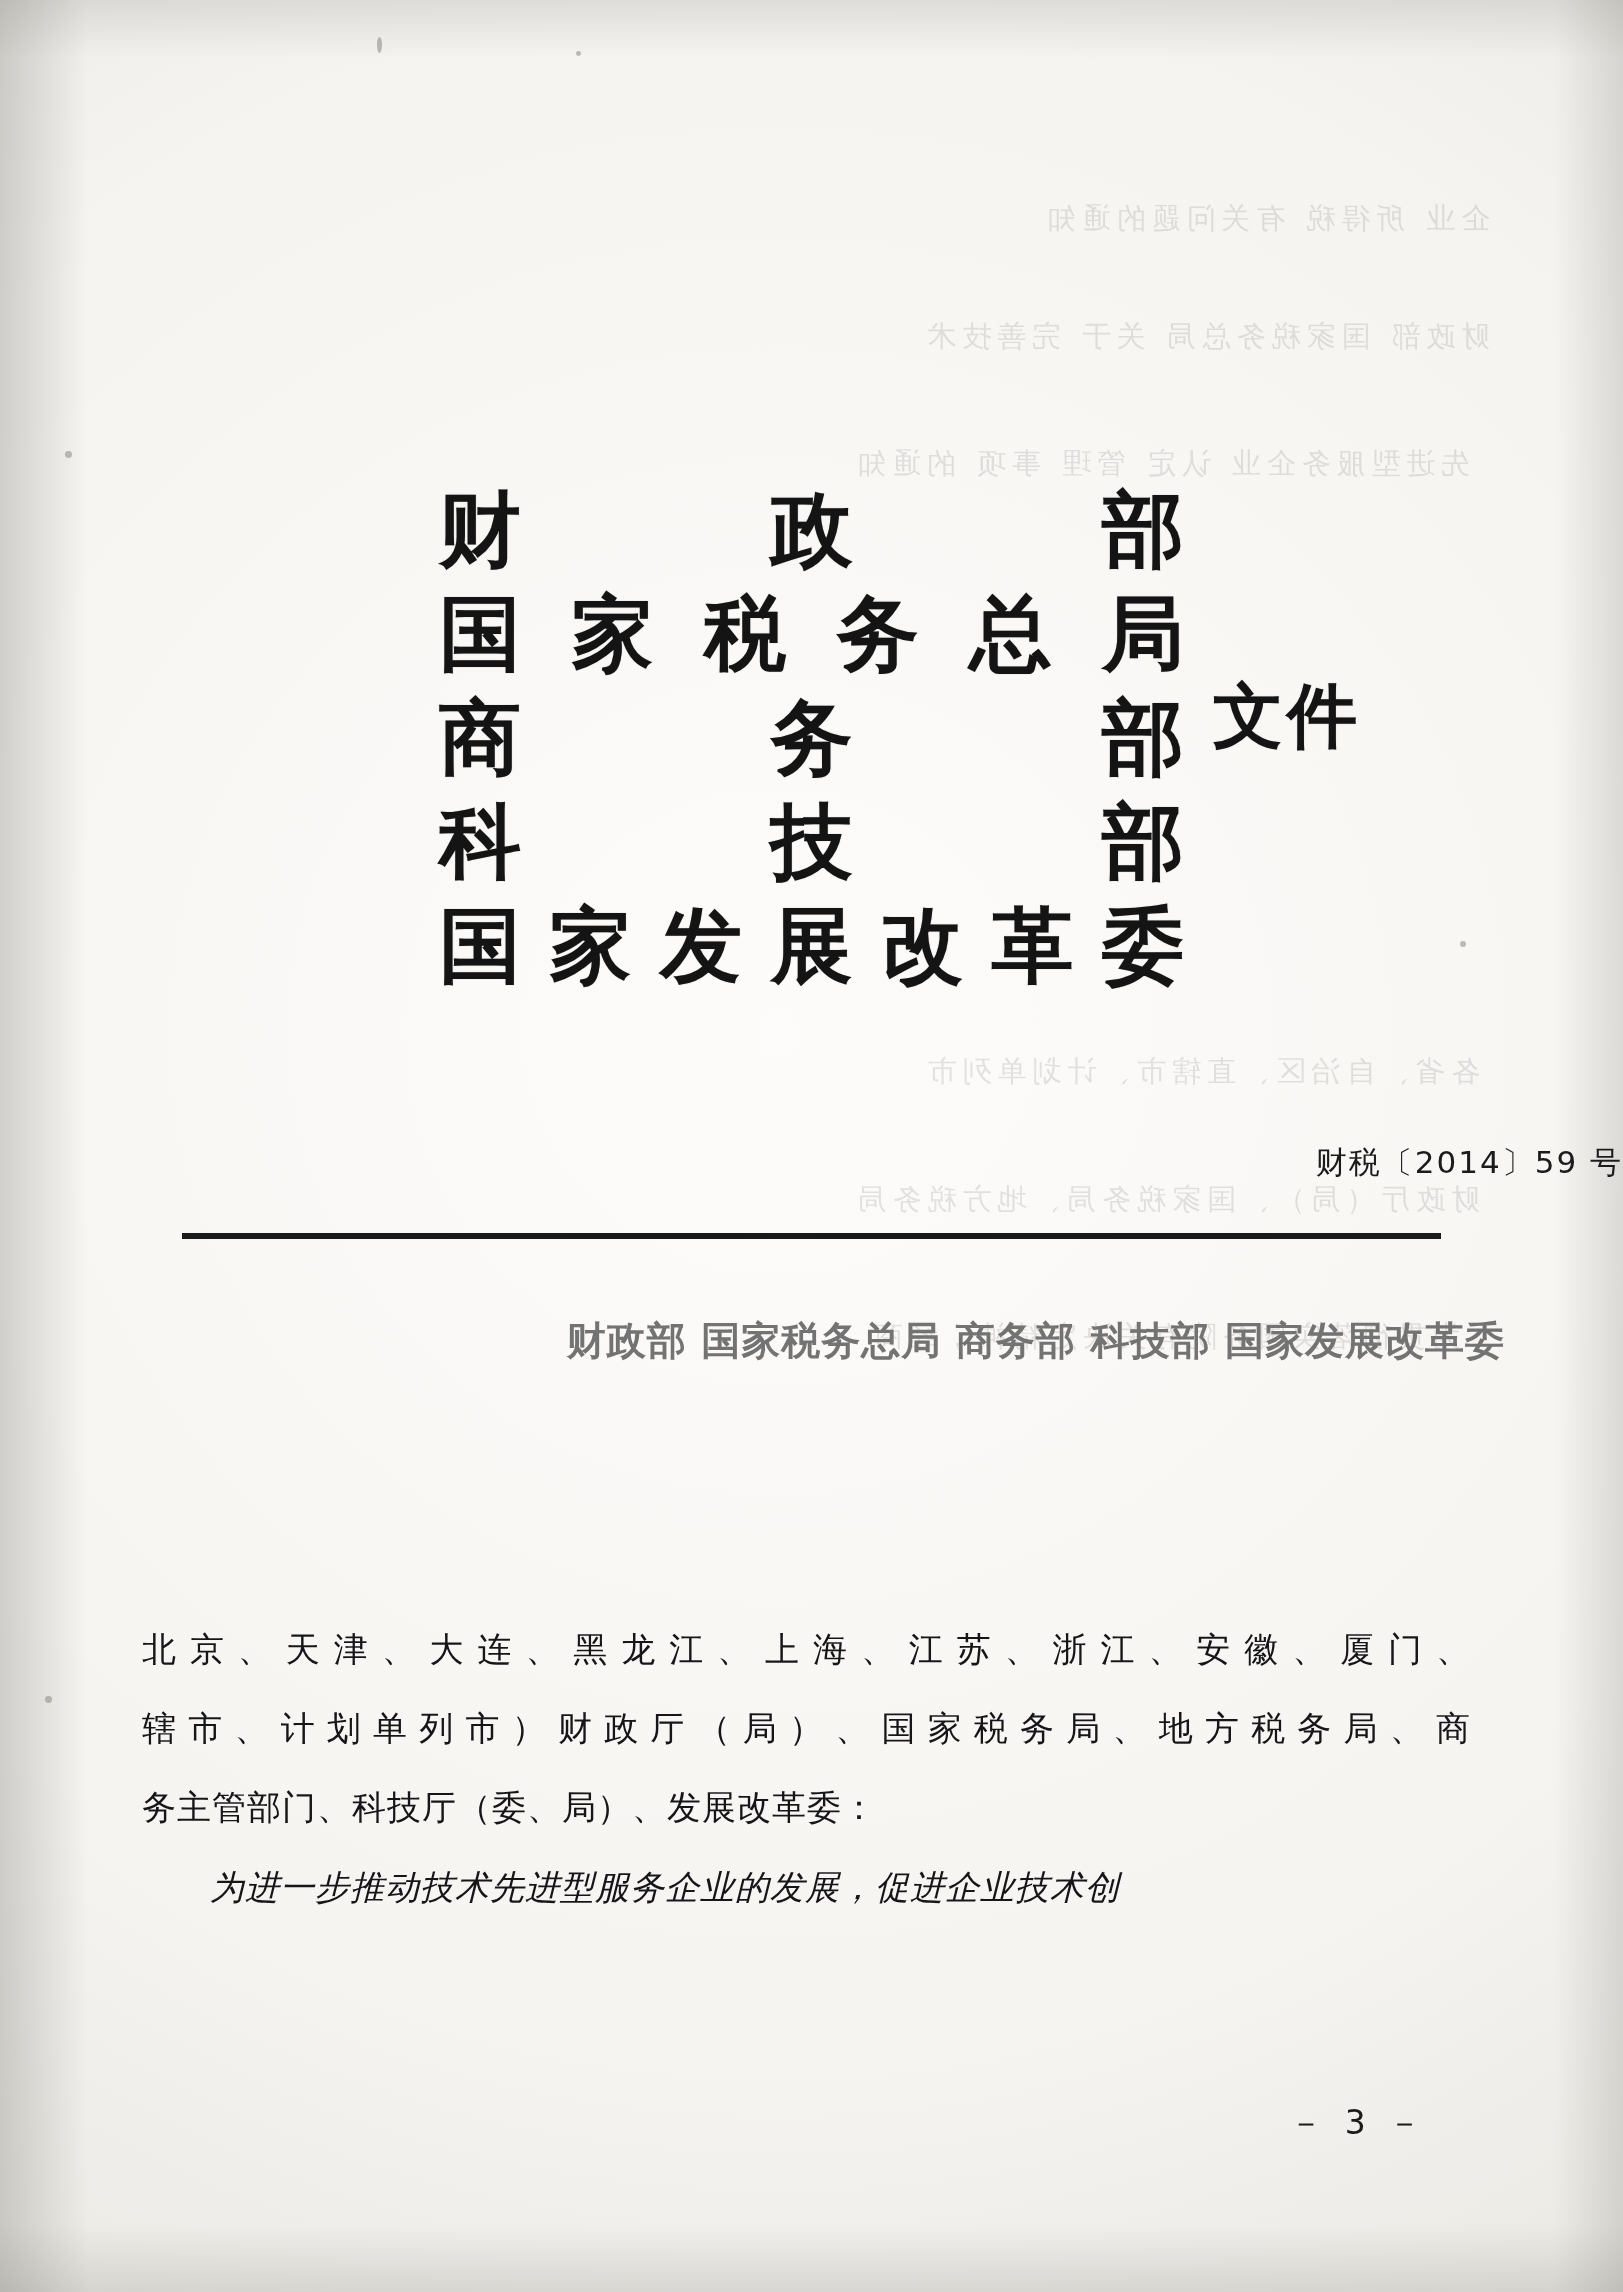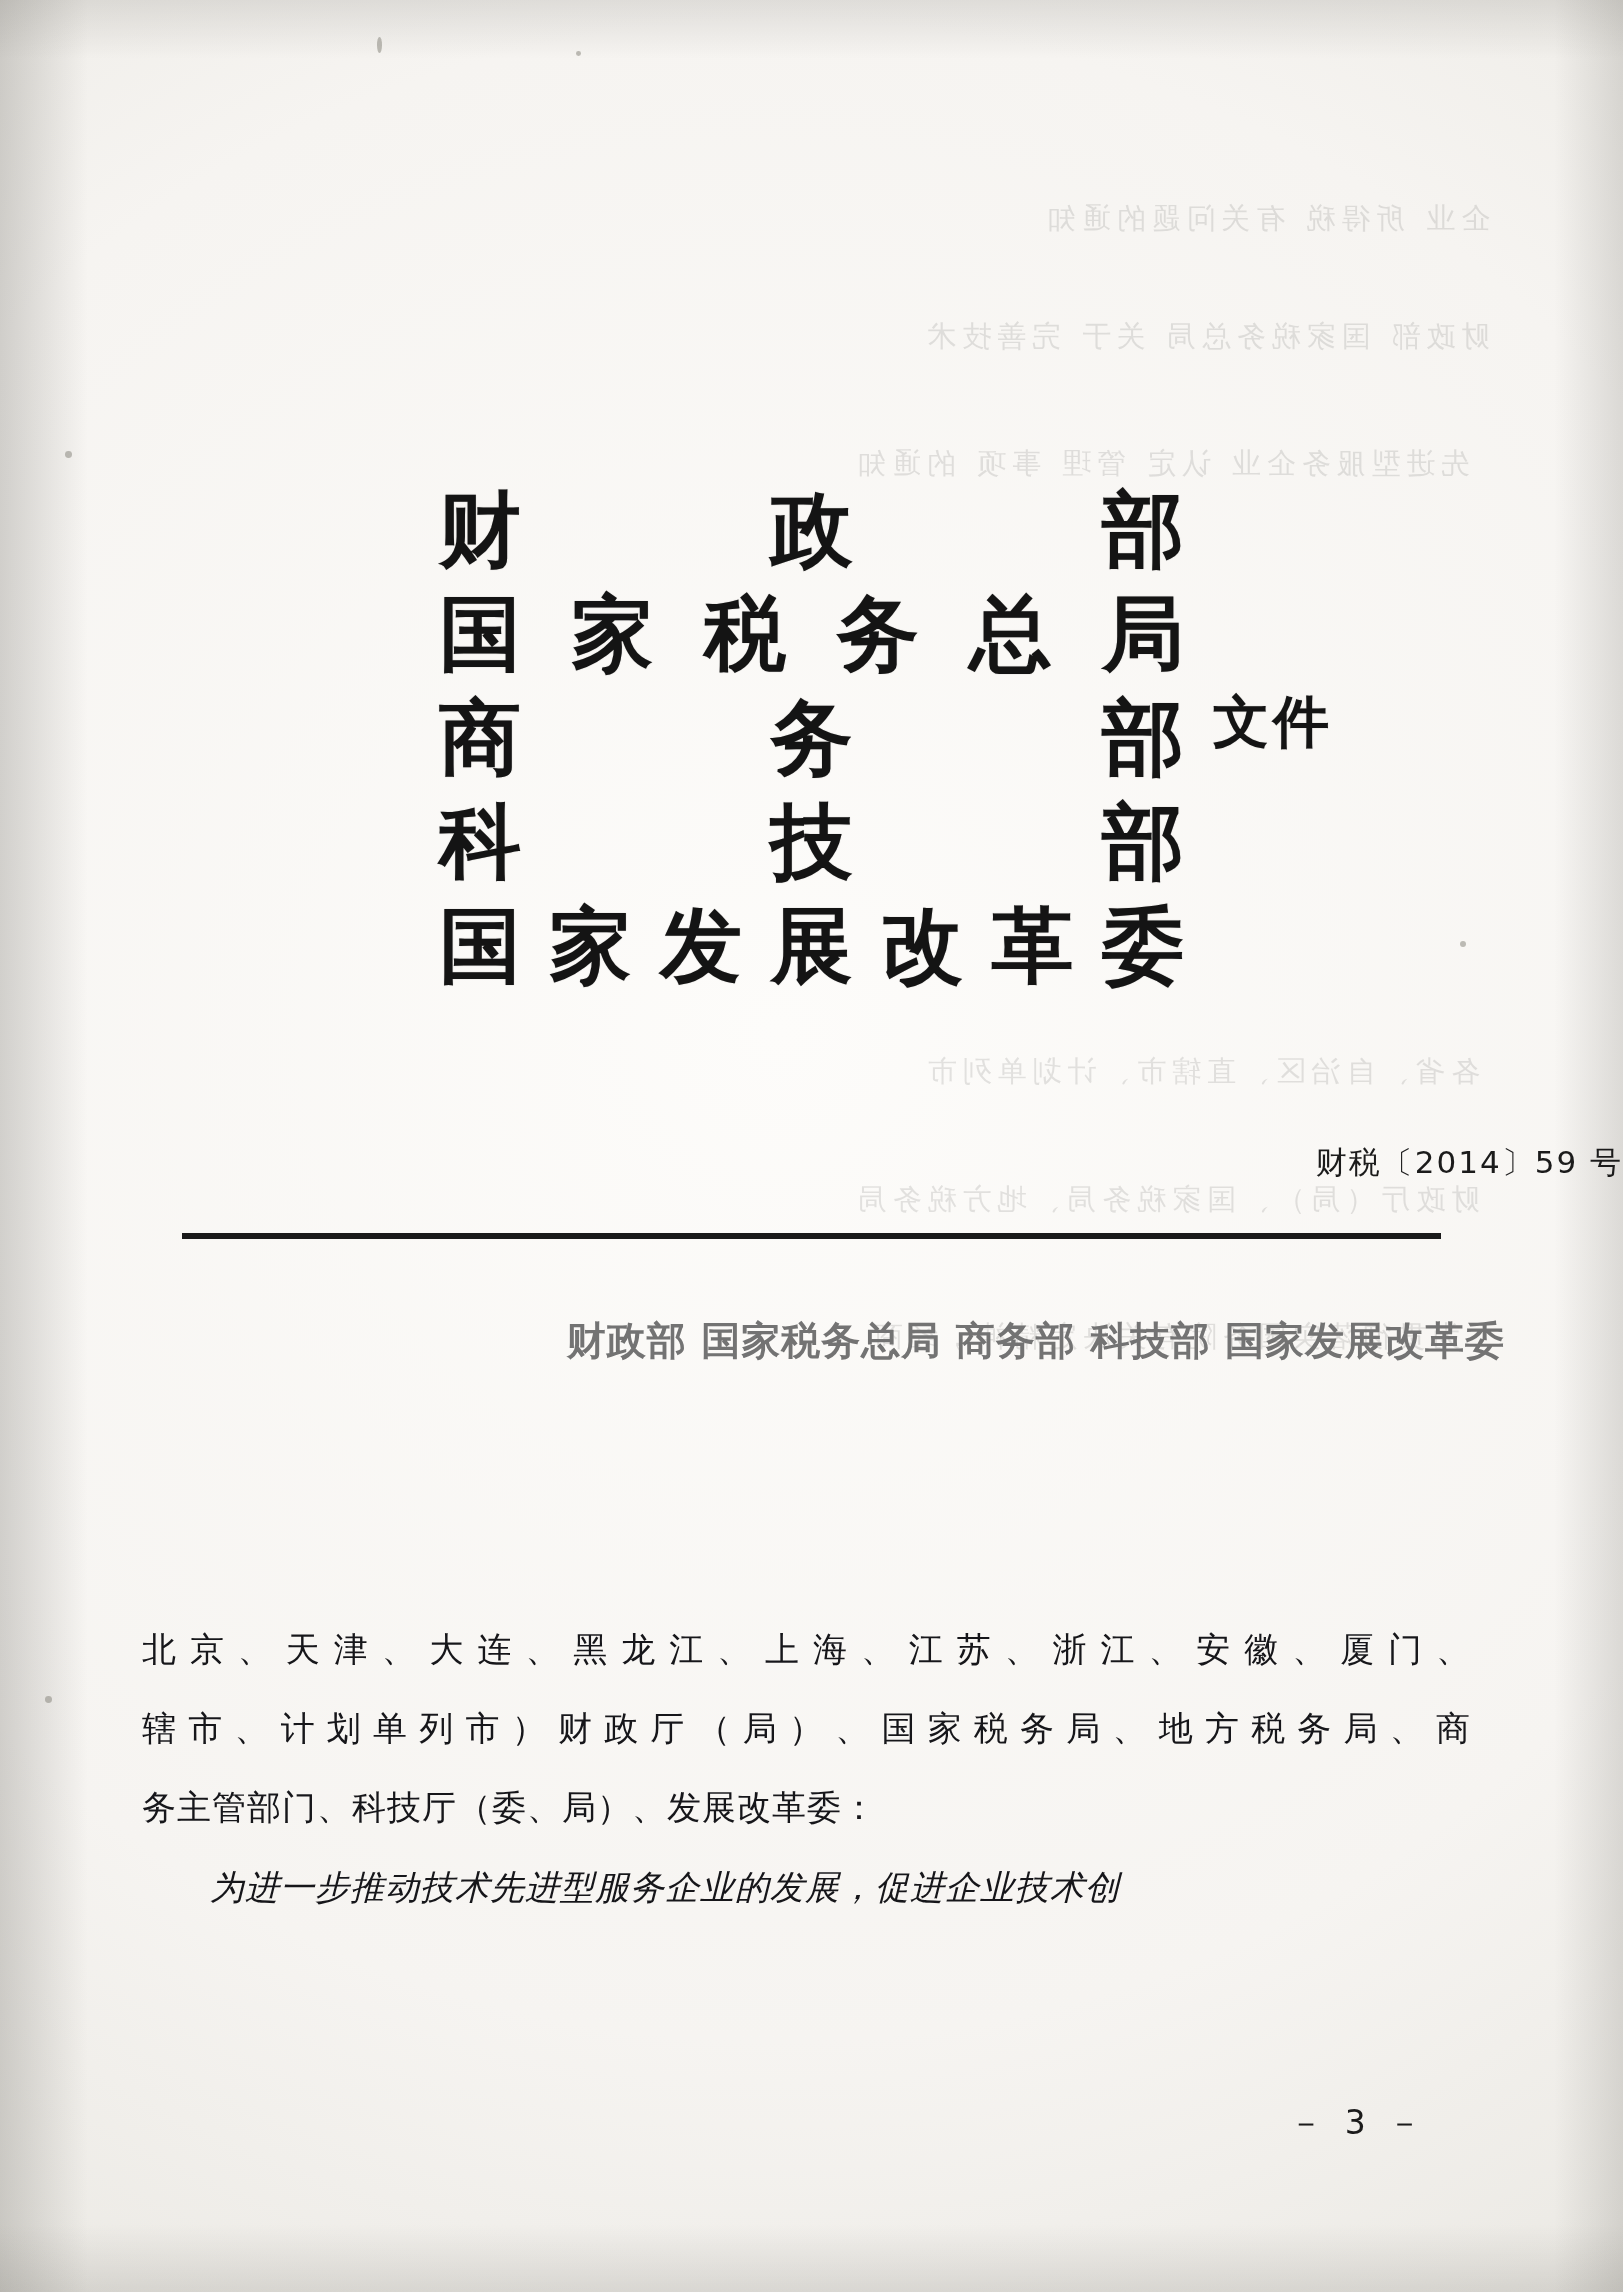--- a/index.html
+++ b/index.html
@@ -88,23 +88,23 @@
     color: #141414;
     letter-spacing: 0;
     text-shadow: 0 0 1px rgba(0,0,0,0.35);
   }
   .mast-row span { display: inline-block; }
 
   .mast-wenjian {
     position: absolute;
     left: 774px;
     top: 192px;
-    font-family: Liberation Sans, sans-serif;
+    font-family: Liberation Mono, monospace;
     font-weight: bold;
-    font-size: 56px;
+    font-size: 70px;
     line-height: 104px;
     color: #141414;
     letter-spacing: 3.9px;
     text-shadow: 0 0 1px rgba(0,0,0,0.35);
     white-space: nowrap;
   }
 
   .doc-number {
     position: absolute;
     left: 0; right: 0;

